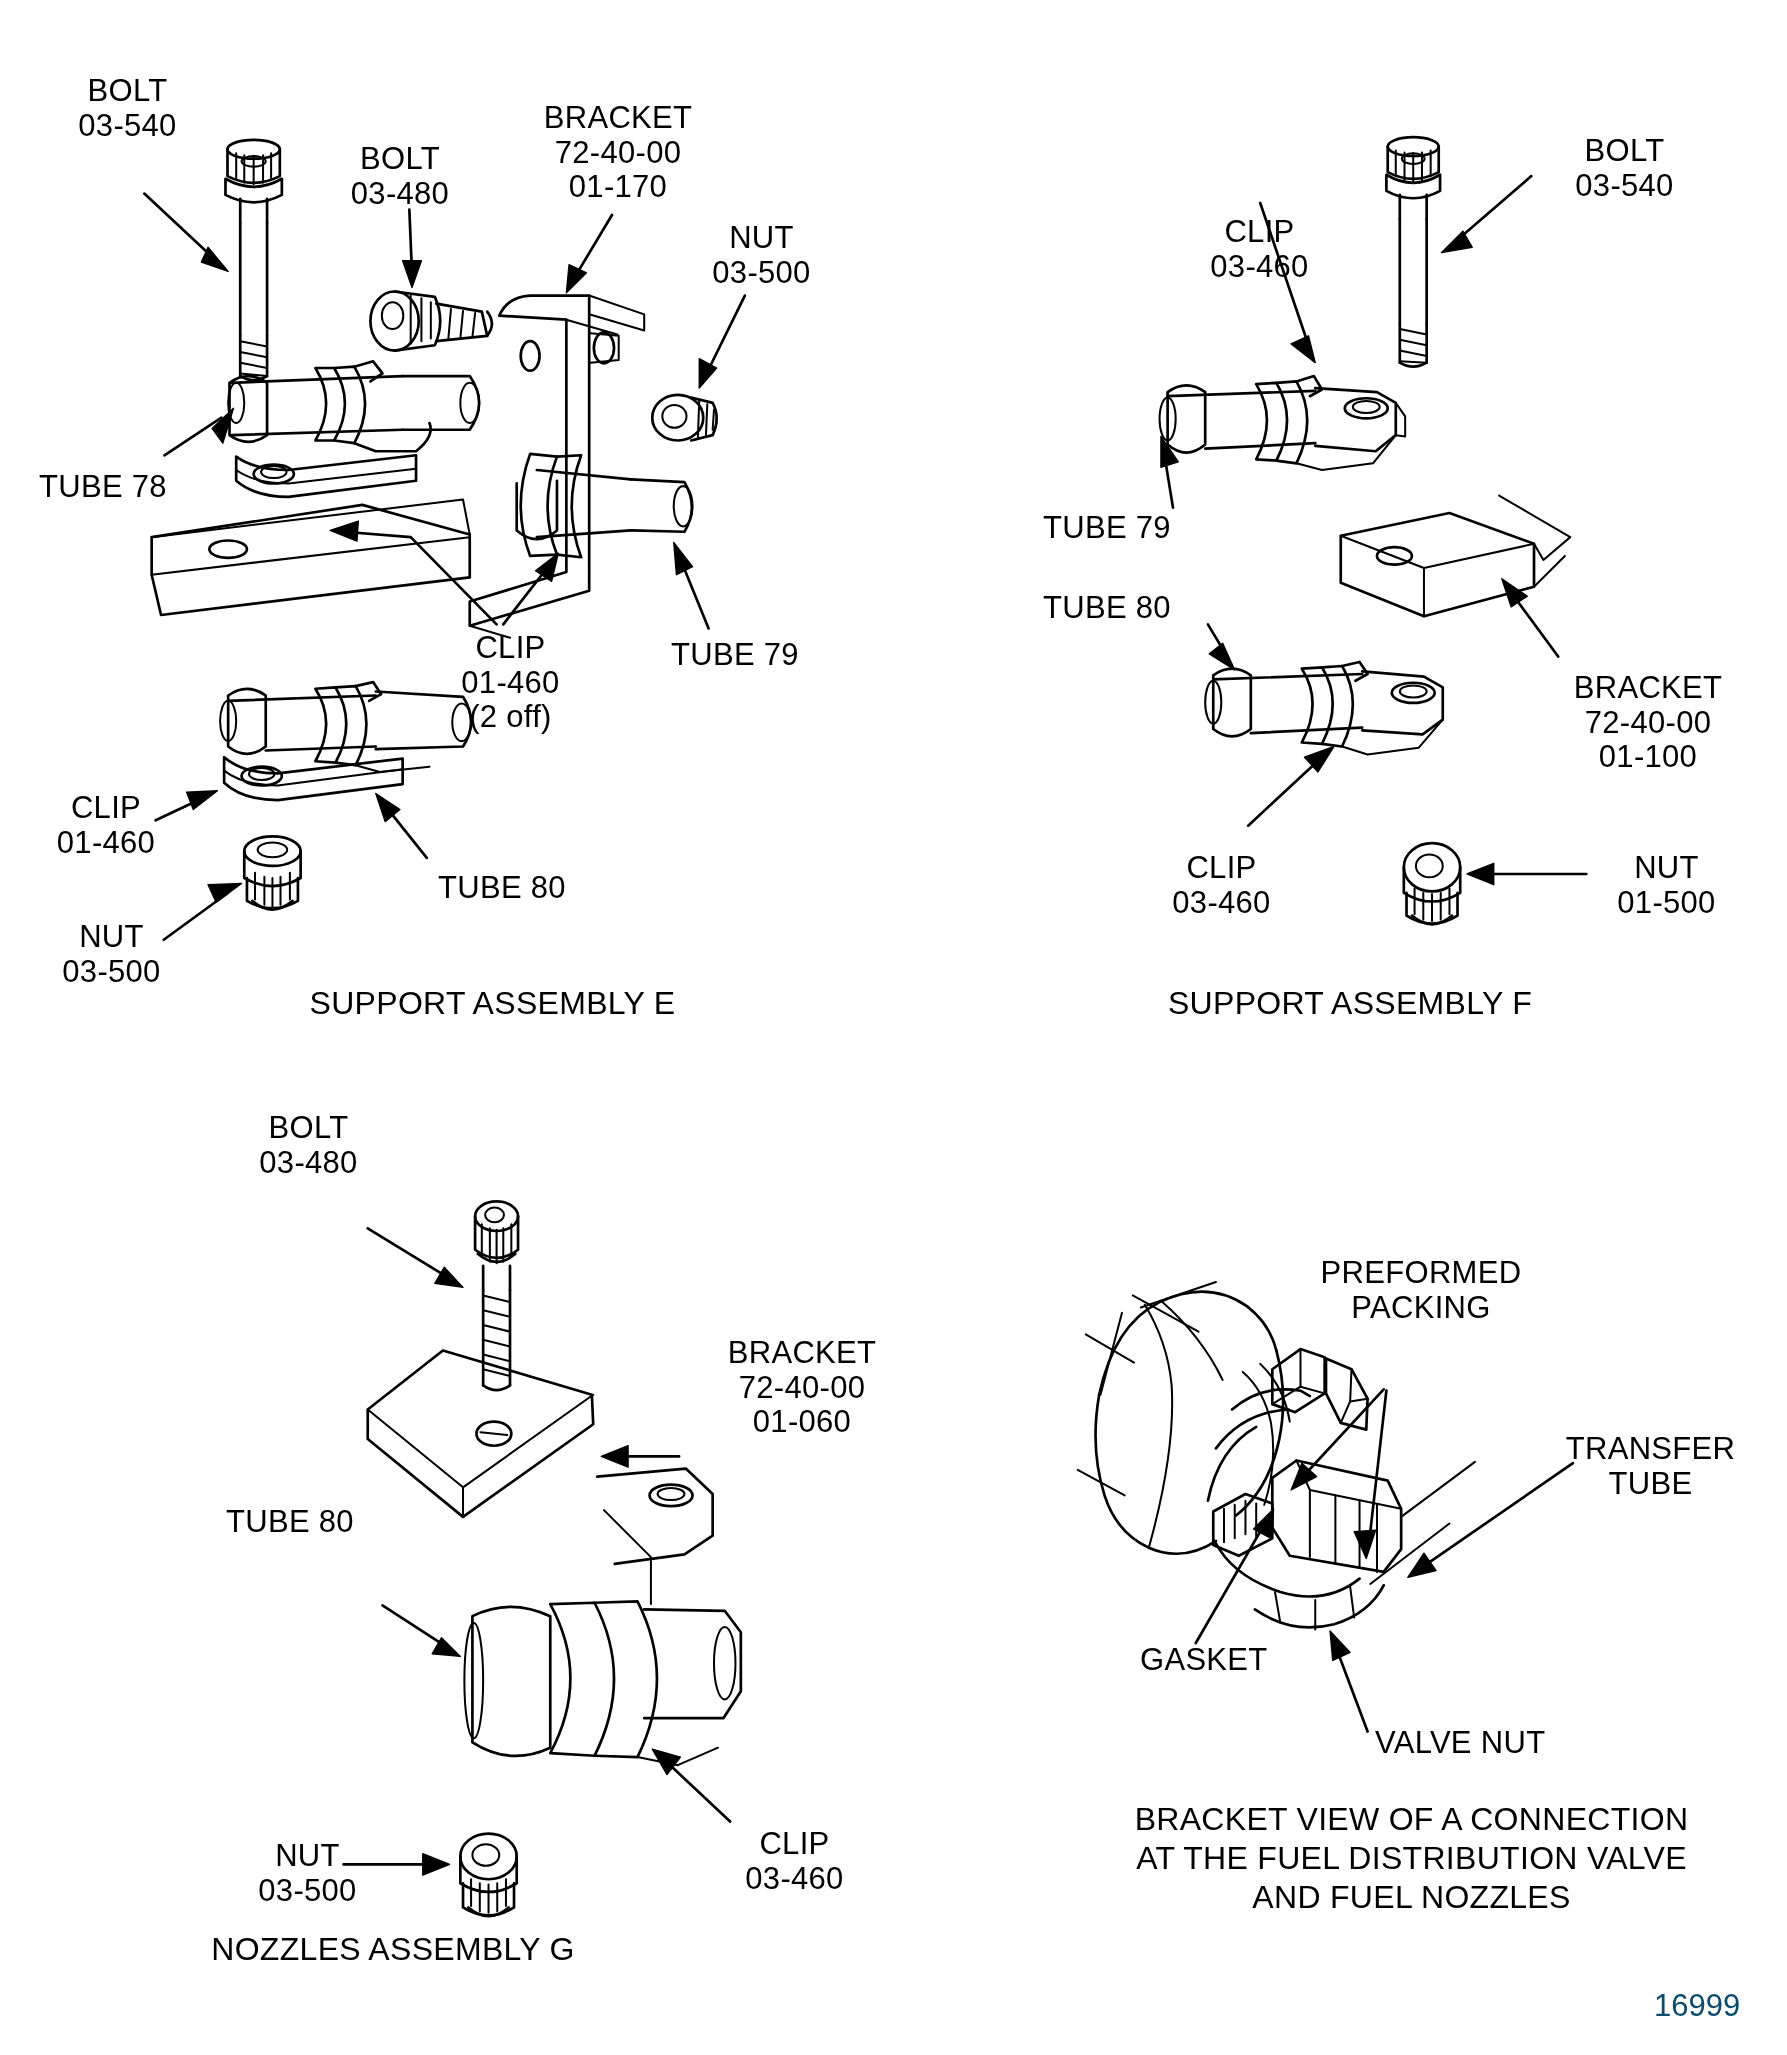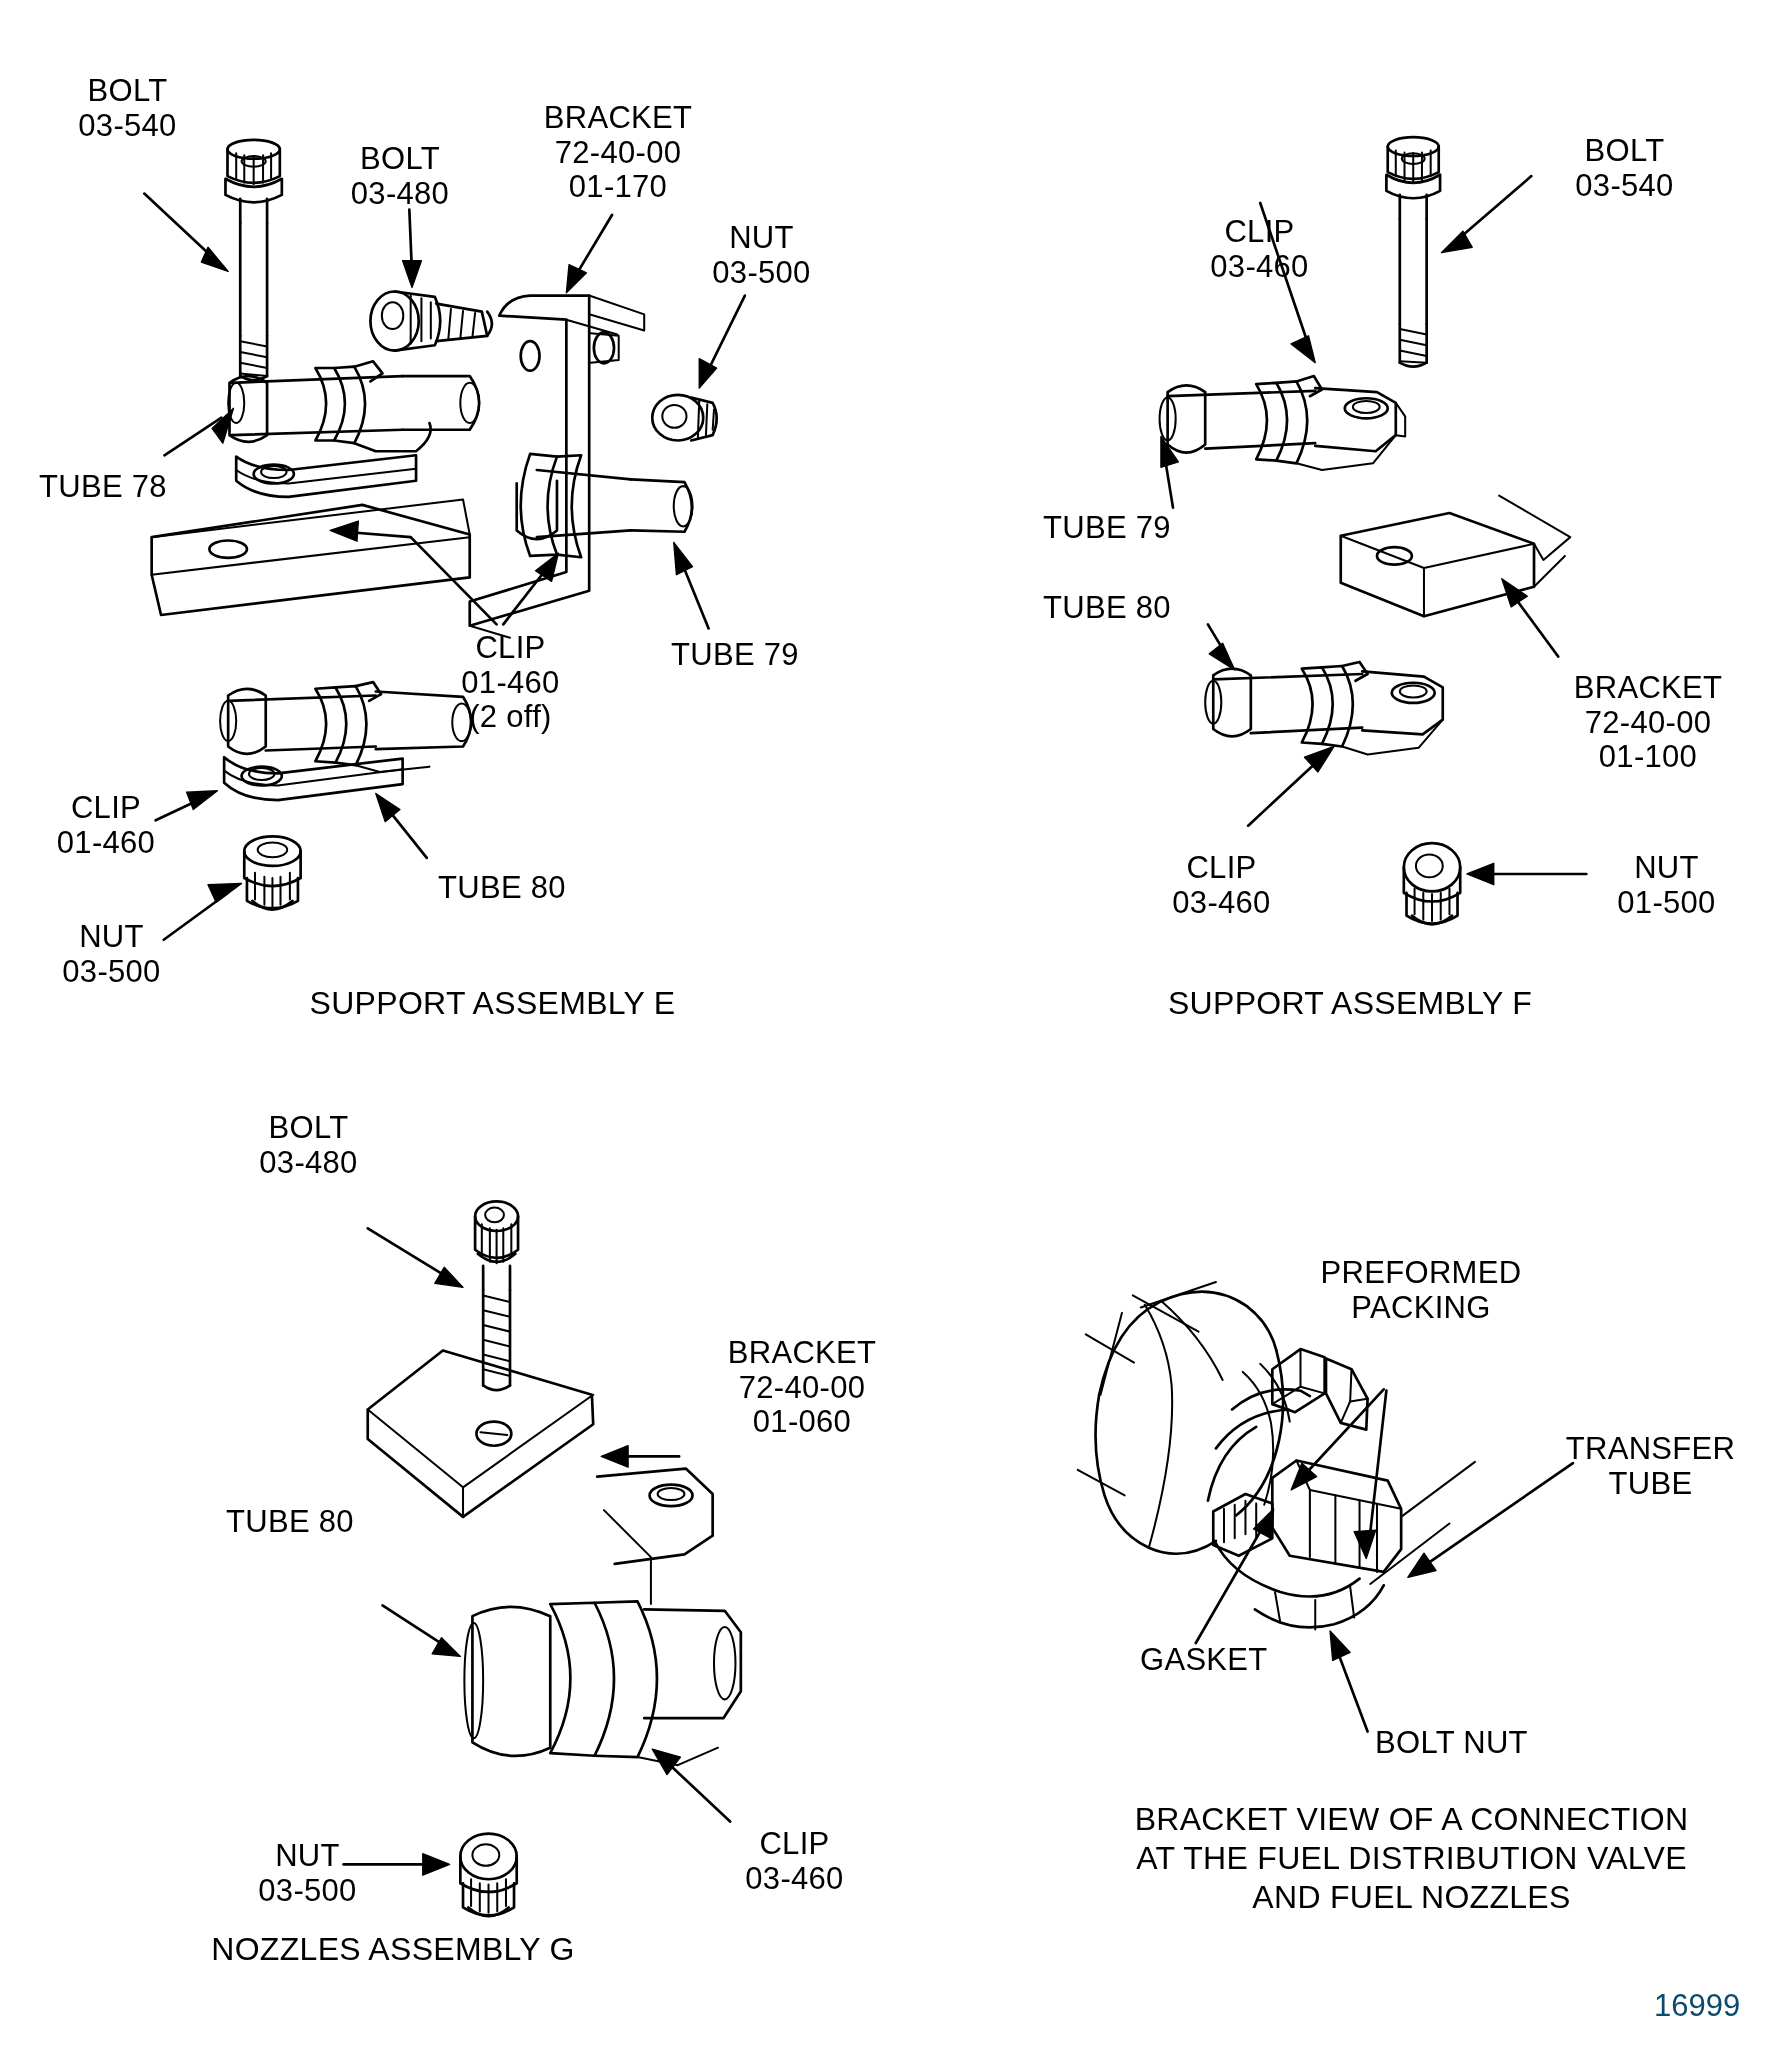--- a/index.html
+++ b/index.html
@@ -547,21 +547,21 @@
   <div class="caption" style="left:158px; top:1930px; width:470px;">NOZZLES ASSEMBLY G</div>
 
   <div class="lbl center" style="left:1290px; top:1256px; width:262px;text-align:center;">PREFORMED
 PACKING</div>
 
   <div class="lbl center" style="left:1540px; top:1409px; width:221px;margin-top:23px;">TRANSFER
 TUBE</div>
 
   <div class="lbl" style="left:1140px; top:1643px;">GASKET</div>
 
-  <div class="lbl" style="left:1375px; top:1726px;">BOLT NUT</div>
+  <div class="lbl" style="left:1375px; top:1726px;">VALVE NUT</div>
 
   <div class="caption" style="left:1103px; top:1800px; width:617px;">BRACKET VIEW OF A CONNECTION
 AT THE FUEL DISTRIBUTION VALVE
 AND FUEL NOZZLES</div>
 
   <div class="fignum" style="left:1654px; top:1988px;">16999</div>
 
 </div>
 
 

